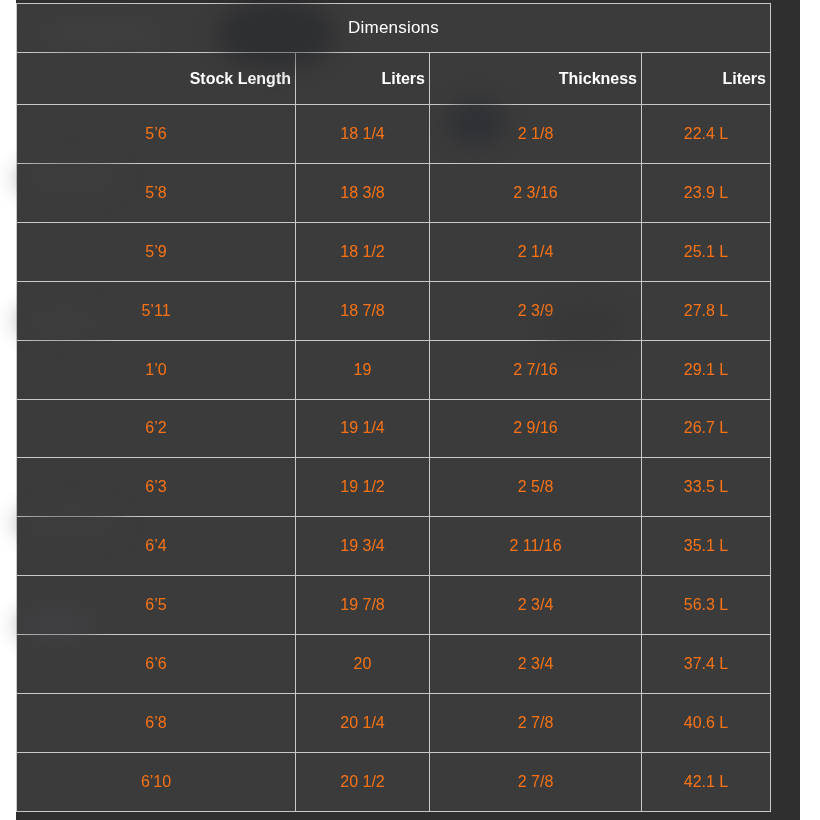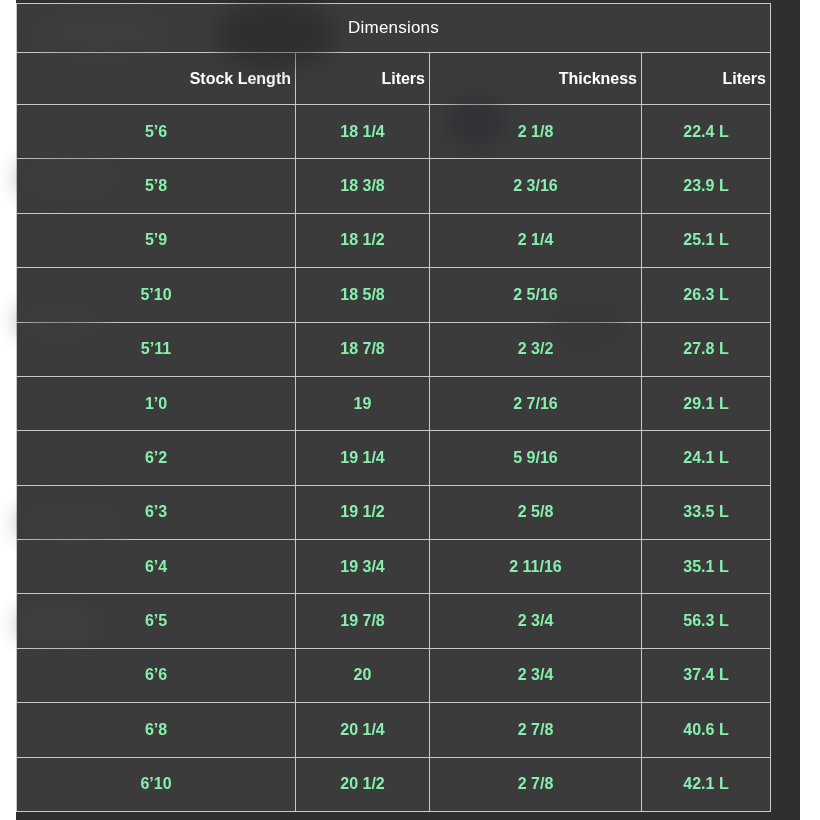--- a/index.html
+++ b/index.html
@@ -78,25 +78,25 @@
     font-size: 16px;
     font-weight: 700;
     border: 1px solid #c9c9c9;
     padding: 0 4px;
     white-space: nowrap;
   }
 
   .data-cell {
     height: 50.8px;
     background: #3b3b3b;
-    color: #86efac;
+    color: #f97316;
     text-align: center;
     vertical-align: middle;
     font-size: 16px;
-    font-weight: 700;
+    font-weight: 400;
     border: 1px solid #c9c9c9;
     padding: 0 4px;
     white-space: nowrap;
   }
 
   
   .blotch {
     position: absolute;
     pointer-events: none;
     border-radius: 50%;
@@ -163,42 +163,36 @@
             <td class="data-cell">2 3/16</td>
             <td class="data-cell">23.9 L</td>
           </tr>
           <tr>
             <td class="data-cell">5’9</td>
             <td class="data-cell">18 1/2</td>
             <td class="data-cell">2 1/4</td>
             <td class="data-cell">25.1 L</td>
           </tr>
           <tr>
-            <td class="data-cell">5’10</td>
-            <td class="data-cell">18 5/8</td>
-            <td class="data-cell">2 5/16</td>
-            <td class="data-cell">26.3 L</td>
-          </tr>
-          <tr>
             <td class="data-cell">5’11</td>
             <td class="data-cell">18 7/8</td>
-            <td class="data-cell">2 3/2</td>
+            <td class="data-cell">2 3/9</td>
             <td class="data-cell">27.8 L</td>
           </tr>
           <tr>
             <td class="data-cell">1’0</td>
             <td class="data-cell">19</td>
             <td class="data-cell">2 7/16</td>
             <td class="data-cell">29.1 L</td>
           </tr>
           <tr>
             <td class="data-cell">6’2</td>
             <td class="data-cell">19 1/4</td>
-            <td class="data-cell">5 9/16</td>
-            <td class="data-cell">24.1 L</td>
+            <td class="data-cell">2 9/16</td>
+            <td class="data-cell">26.7 L</td>
           </tr>
           <tr>
             <td class="data-cell">6’3</td>
             <td class="data-cell">19 1/2</td>
             <td class="data-cell">2 5/8</td>
             <td class="data-cell">33.5 L</td>
           </tr>
           <tr>
             <td class="data-cell">6’4</td>
             <td class="data-cell">19 3/4</td>

